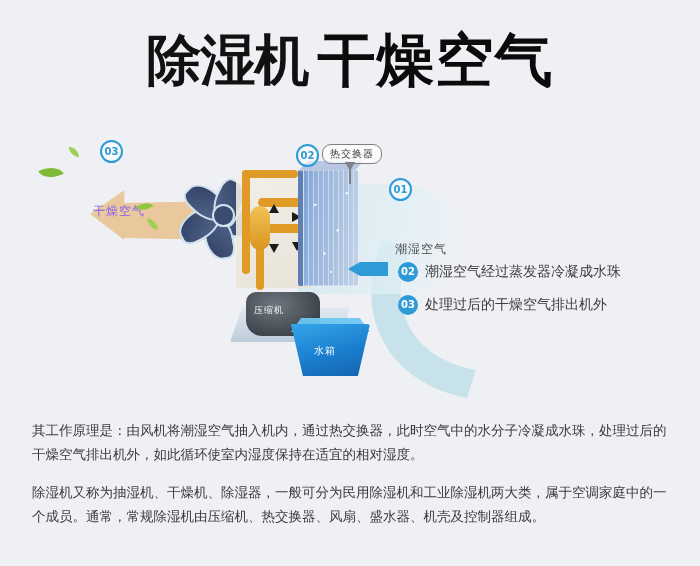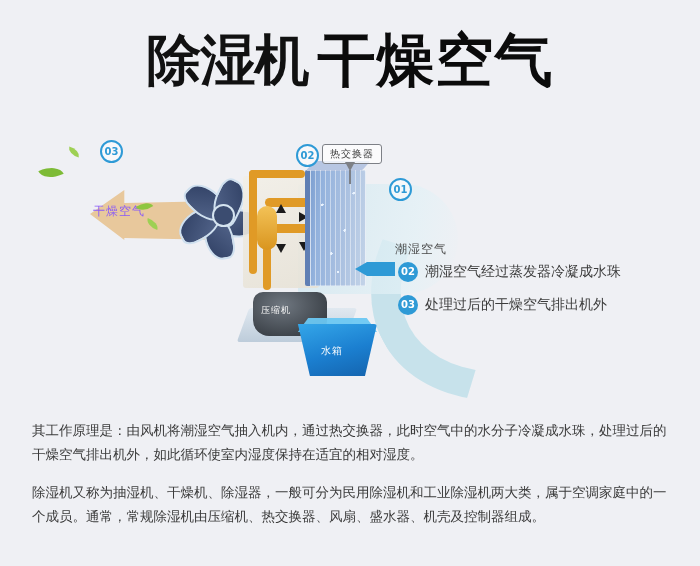--- a/index.html
+++ b/index.html
@@ -78,21 +78,21 @@
   .blade.b2{transform:rotate(80deg);}
   .blade.b3{transform:rotate(152deg);}
   .blade.b4{transform:rotate(224deg);}
   .blade.b5{transform:rotate(296deg);}
   .fanhub{
     position:absolute;left:36px;top:36px;width:19px;height:19px;border-radius:50%;
     background:#3b4c70;border:2px solid #d5e4f0;
   }
 
   
-  .cabinet{position:absolute;left:243px;top:40px;width:136px;height:190px;text-align:right;}
+  .cabinet{position:absolute;left:236px;top:40px;width:136px;height:190px;text-align:right;}
   .coil-box{
     position:absolute;left:0;top:18px;width:76px;height:112px;
     background:linear-gradient(160deg,#f2efe7,#e7e2d6);
     border-radius:3px;opacity:.9;
   }
   .pipe{position:absolute;background:#e09a26;border-radius:6px;}
   .pipe.p1{left:6px;top:12px;width:8px;height:104px;}
   .pipe.p2{left:6px;top:12px;width:56px;height:8px;}
   .pipe.p3{left:22px;top:40px;width:48px;height:9px;}
   .pipe.p4{left:22px;top:66px;width:48px;height:9px;}
@@ -166,21 +166,21 @@
   .num-badge{
     position:absolute;width:19px;height:19px;border-radius:50%;
     border:2px solid #2e9ad6;color:#2e9ad6;
     font-size:10px;font-weight:bold;line-height:19px;text-align:center;
     background:rgba(255,255,255,.55);
   }
   .cap{position:absolute;font-size:12px;color:#4a4a4a;letter-spacing:1px;}
 
   .bubble{
     position:absolute;left:322px;top:26px;
-    padding:2px 7px;border:1.5px solid #7d8086;border-radius:3px;
+    padding:2px 7px;border:1.5px solid #7d8086;border-radius:9px;
     background:rgba(255,255,255,.75);
     font-size:10px;color:#3d3d3d;letter-spacing:1px;
   }
   .bubble-tail{
     position:absolute;left:345px;top:44px;width:0;height:0;
     border-left:5px solid transparent;border-right:5px solid transparent;
     border-top:9px solid #7d8086;
   }
   .bubble-stem{position:absolute;left:349px;top:52px;width:1.5px;height:14px;background:#7d8086;}
 

